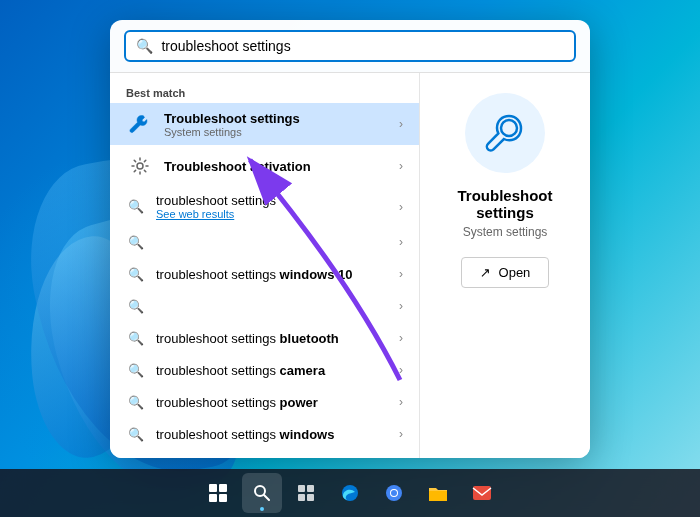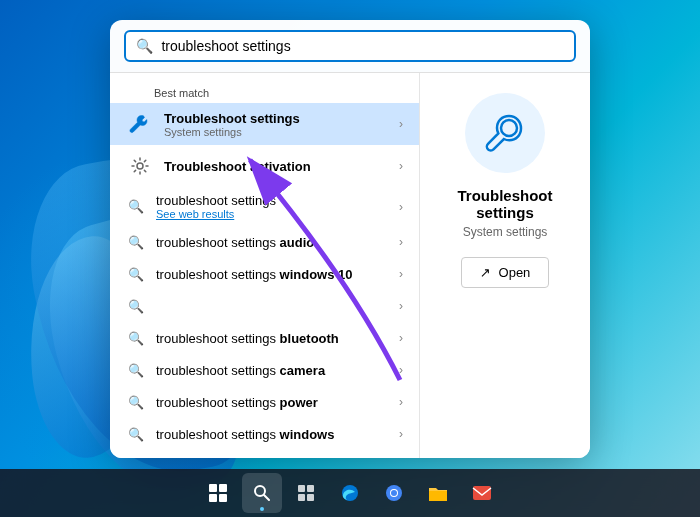--- a/index.html
+++ b/index.html
@@ -161,24 +161,23 @@
     
     .left-panel {
       width: 310px;
       padding: 8px 0;
       border-right: 1px solid #e5e5e5;
     }
 
     .section-label {
       padding: 6px 16px 4px;
       font-size: 11px;
-      font-weight: 400;
+      font-weight: 700;
       color: #444;
       text-transform: none;
-      margin-left: 28px;
     }
 
     .result-item {
       display: flex;
       align-items: center;
       padding: 7px 16px;
       cursor: pointer;
       position: relative;
     }
     .result-item.highlighted {
@@ -400,21 +399,20 @@
         <div class="web-icon">🔍</div>
         <div class="web-text">
           troubleshoot settings
           <span class="web-see-results">See web results</span>
         </div>
         <span class="web-arrow">›</span>
       </div>
 
       <div class="web-item">
         <div class="web-icon">🔍</div>
-        <div class="web-text">troubleshoot settings <span class="bold">audio</span></div>
         <span class="web-arrow">›</span>
       </div>
 
       <div class="web-item">
         <div class="web-icon">🔍</div>
         <div class="web-text">troubleshoot settings <span class="bold">windows 10</span></div>
         <span class="web-arrow">›</span>
       </div>
 
       <div class="web-item">

